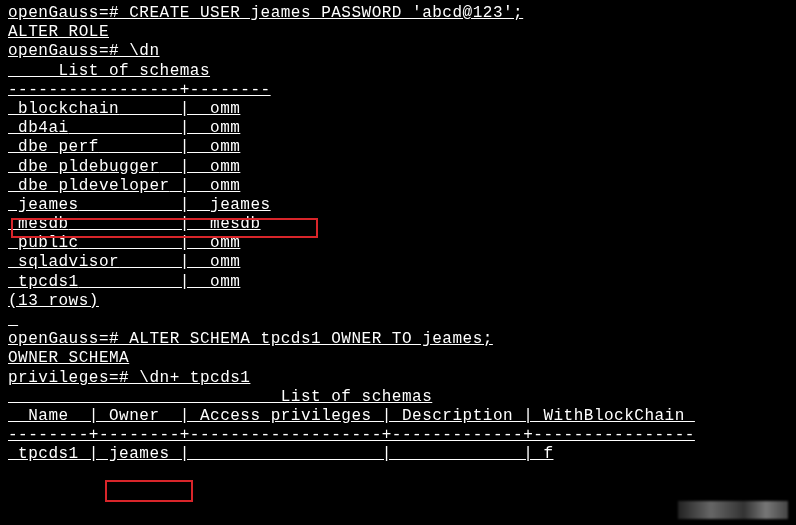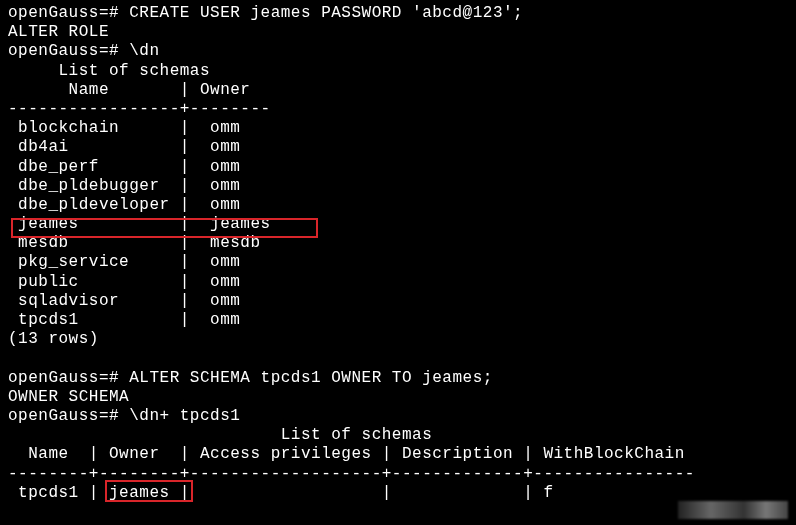--- a/index.html
+++ b/index.html
@@ -11,21 +11,21 @@
   font-size: 16px;
   line-height: 1.2;
   width: 796px;
   height: 525px;
   overflow: hidden;
   letter-spacing: 0.5px;
 }
 .terminal {
   padding: 4px 8px;
 }
-.line { white-space: pre; }
+.line { white-space: pre; text-decoration: underline; }
 .hl1 {
   position: absolute;
   border: 2px solid #d9252a;
   left: 11px;
   top: 218px;
   width: 307px;
   height: 20px;
   box-sizing: border-box;
 }
 .hl2 {
@@ -48,38 +48,36 @@
 }
 </style>
 </head>
 <body>
 
 <div class="terminal">
 <div class="line">openGauss=# CREATE USER jeames PASSWORD 'abcd@123';</div>
 <div class="line">ALTER ROLE</div>
 <div class="line">openGauss=# \dn</div>
 <div class="line">     List of schemas</div>
-<div class="line">      Name       | Owner  </div>
 <div class="line">-----------------+--------</div>
 <div class="line"><span> blockchain</span>      |  <span>omm</span></div>
 <div class="line"><span> db4ai</span>           |  <span>omm</span></div>
 <div class="line"><span> dbe_perf</span>        |  <span>omm</span></div>
 <div class="line"><span> dbe_pldebugger</span>  |  <span>omm</span></div>
 <div class="line"><span> dbe_pldeveloper</span> |  <span>omm</span></div>
 <div class="line"><span> jeames</span>          |  <span>jeames</span></div>
 <div class="line"><span> mesdb</span>           |  <span>mesdb</span></div>
-<div class="line"><span> pkg_service</span>     |  <span>omm</span></div>
 <div class="line"><span> public</span>          |  <span>omm</span></div>
 <div class="line"><span> sqladvisor</span>      |  <span>omm</span></div>
 <div class="line"><span> tpcds1</span>          |  <span>omm</span></div>
 <div class="line">(13 rows)</div>
 <div class="line"> </div>
 <div class="line">openGauss=# ALTER SCHEMA tpcds1 OWNER TO jeames;</div>
 <div class="line">OWNER SCHEMA</div>
-<div class="line">openGauss=# \dn+ tpcds1</div>
+<div class="line">privileges=# \dn+ tpcds1</div>
 <div class="line">                           List of schemas</div>
 <div class="line">  Name  | Owner  | Access privileges | Description | WithBlockChain </div>
 <div class="line">--------+--------+-------------------+-------------+----------------</div>
 <div class="line"> tpcds1 | jeames |                   |             | f</div>
 
 </div>
 
 <div class="hl1"></div>
 <div class="hl2"></div>
 <div class="smear"></div>

